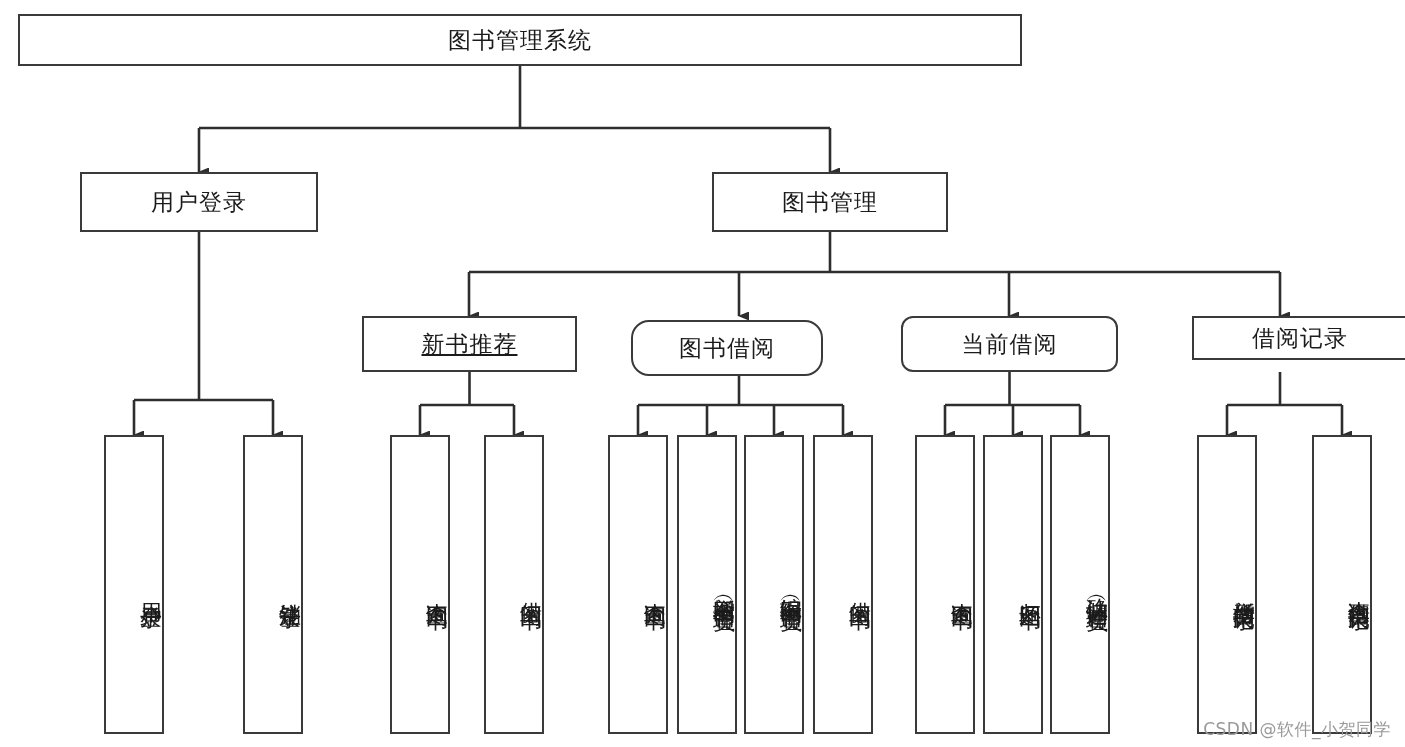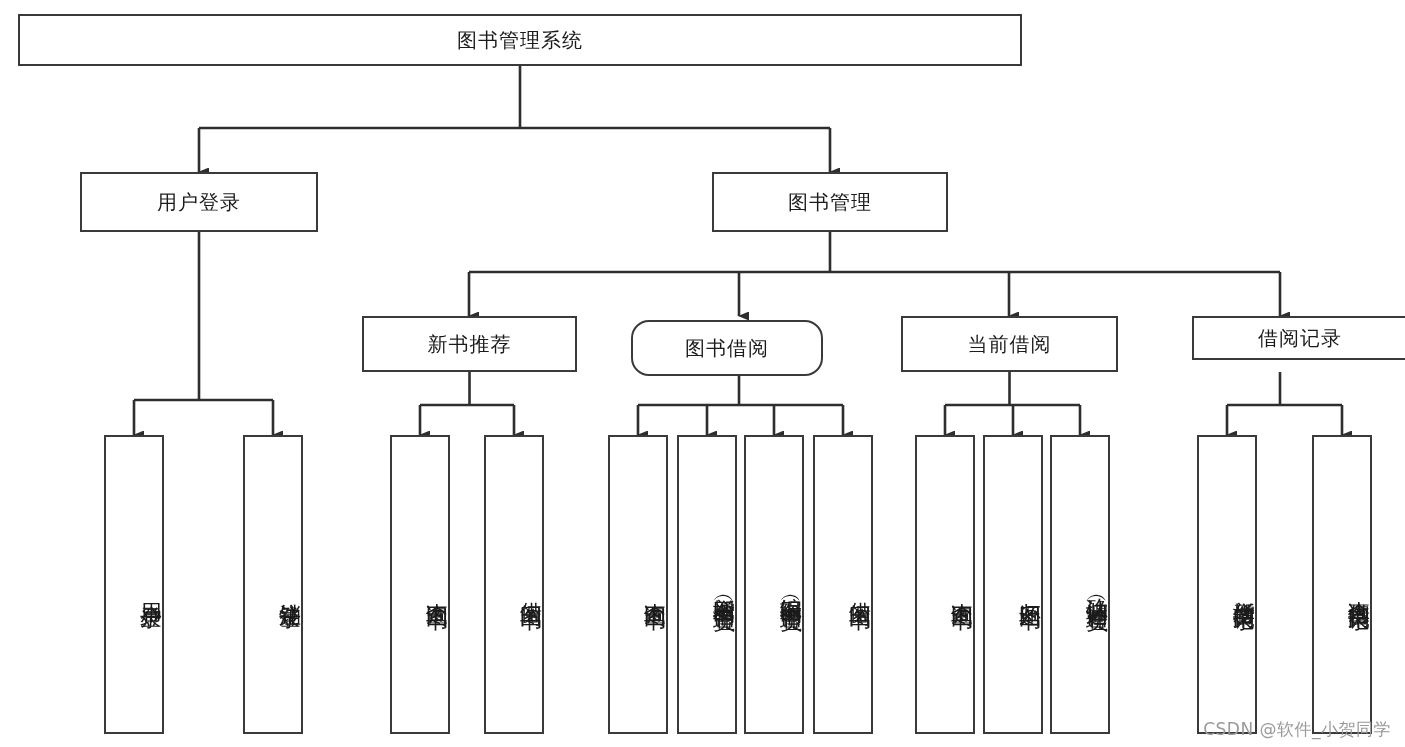--- a/index.html
+++ b/index.html
@@ -29,21 +29,21 @@
     position: absolute;
     box-sizing: border-box;
     border: 2.5px solid #3a3a3a;
     background: #ffffff;
     display: flex;
     align-items: center;
     justify-content: center;
     color: #1b1b1b;
   }
   .node.h {
-    font-size: 20px;
+    font-size: 23px;
     letter-spacing: 1px;
   }
   .node.v {
     font-size: 22px;
     writing-mode: vertical-rl;
     text-orientation: upright;
     letter-spacing: 2px;
     line-height: 1;
     padding-top: 8px;
     align-items: flex-start;
@@ -117,27 +117,27 @@
   <div id="node-layer">
       <div class="node h" style="left: 18px; top: 14px; width: 1004px; height: 52px;">
         <span class="htext">图书管理系统</span>
       </div>
       <div class="node h" style="left: 80px; top: 172px; width: 238px; height: 60px;">
         <span class="htext">用户登录</span>
       </div>
       <div class="node h" style="left: 712px; top: 172px; width: 236px; height: 60px; font-family: Liberation Serif, serif;">
         <span class="htext">图书管理</span>
       </div>
-      <div class="node h" style="left: 362px; top: 316px; width: 215px; height: 56px;">
+      <div class="node h" style="left: 362px; top: 316px; width: 215px; height: 56px; text-decoration: underline;">
         <span class="htext">新书推荐</span>
       </div>
       <div class="node h" style="left: 631px; top: 320px; width: 192px; height: 56px; border-radius: 18px;">
         <span class="htext">图书借阅</span>
       </div>
-      <div class="node h" style="left: 901px; top: 316px; width: 217px; height: 56px;">
+      <div class="node h" style="left: 901px; top: 316px; width: 217px; height: 56px; border-radius: 12px;">
         <span class="htext">当前借阅</span>
       </div>
       <div class="node h" style="left: 1192px; top: 316px; width: 216px; height: 44px; align-items: center;">
         <span class="htext">借阅记录</span>
       </div>
       <div class="node v" style="left: 104px; top: 435px; width: 60px; height: 299px;">
         <span class="vtext">用户登录</span>
       </div>
       <div class="node v" style="left: 243px; top: 435px; width: 60px; height: 299px;">
         <span class="vtext">注销登录</span>

